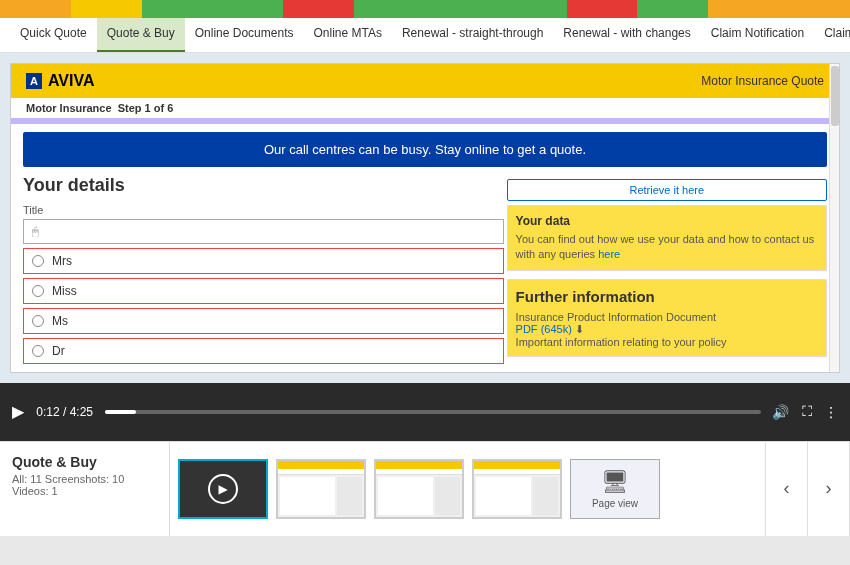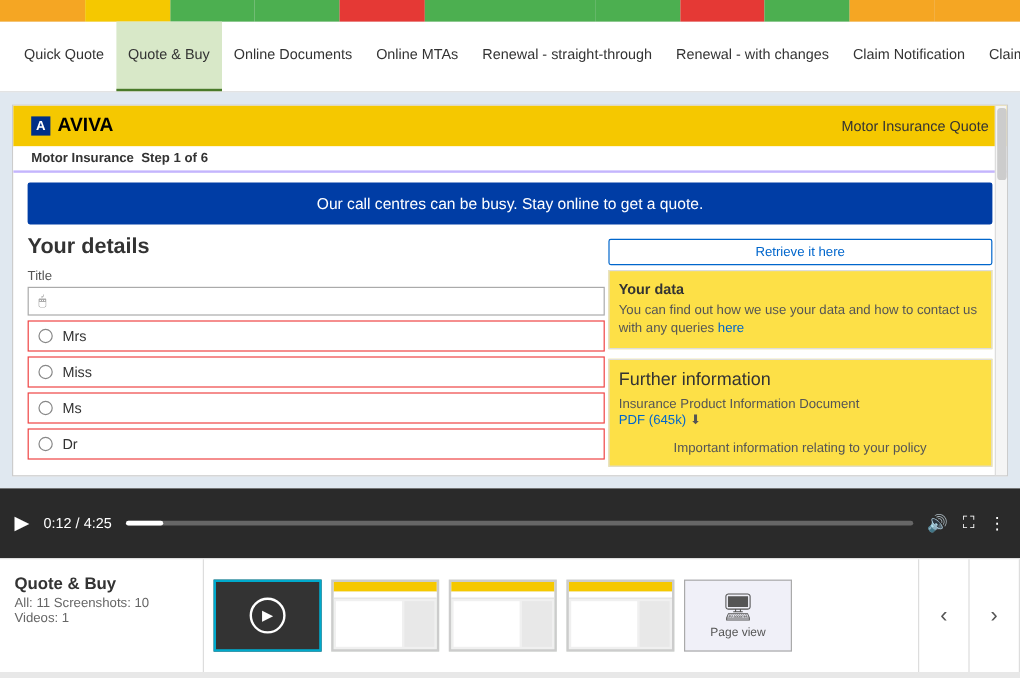--- a/index.html
+++ b/index.html
@@ -15,21 +15,21 @@
     }
 
     
     .nav-bar {
       display: flex;
       background: #fff;
       border-bottom: 1px solid #ddd;
       padding: 0 10px;
     }
     .nav-item {
-      padding: 20px 10px;
+      padding: 8px 10px;
       font-size: 12px;
       color: #333;
       cursor: pointer;
       text-align: center;
       white-space: nowrap;
       line-height: 1.3;
     }
     .nav-item.active {
       background: #d8e8c8;
       border-bottom: 2px solid #4a7a2a;
@@ -76,21 +76,21 @@
       font-weight: bold;
     }
     .aviva-header-right {
       font-size: 12px;
       color: #333;
     }
 
     .aviva-subheader {
       background: #fff;
       padding: 4px 15px;
-      border-bottom: 2px solid #c4b5fd;
+      border-bottom: 6px solid #c4b5fd;
       font-size: 11px;
       color: #555;
     }
     .aviva-subheader span {
       color: #333;
       font-weight: bold;
     }
 
     .aviva-banner {
       background: #003da5;
@@ -193,21 +193,21 @@
     .aviva-info-box .info-text {
       color: #555;
       line-height: 1.4;
     }
     .aviva-info-box .info-link {
       color: #0066cc;
     }
 
     .further-title {
       font-size: 15px;
-      font-weight: normal;
+      font-weight: bold;
       margin-bottom: 6px;
       color: #333;
     }
     .further-text {
       font-size: 11px;
       color: #555;
     }
     .download-icon {
       color: #0066cc;
       font-size: 11px;
@@ -473,21 +473,21 @@
             <span class="info-link">here</span>
           </div>
         </div>
 
         <div class="aviva-info-box">
           <div class="further-title">Further information</div>
           <div class="further-text">
             <div>Insurance Product Information Document</div>
             <span class="download-icon">PDF (645k)</span> ⬇
           </div>
-          <div class="further-text" style="margin-top:12px;text-align:center;">
+          <div class="further-text" style="margin-top:0;">
             <div>Important information relating to your policy</div>
           </div>
         </div>
       </div>
     </div>
 
     <div class="scroll-indicator">
       <div class="scroll-thumb"></div>
     </div>
   </div>

